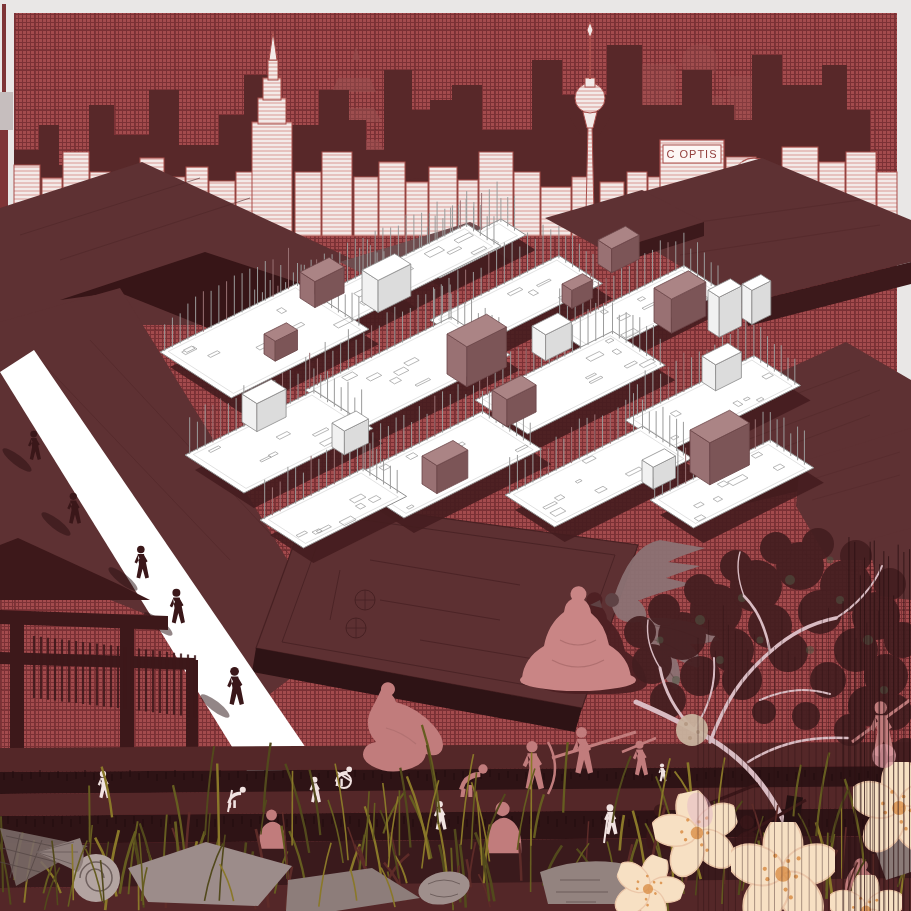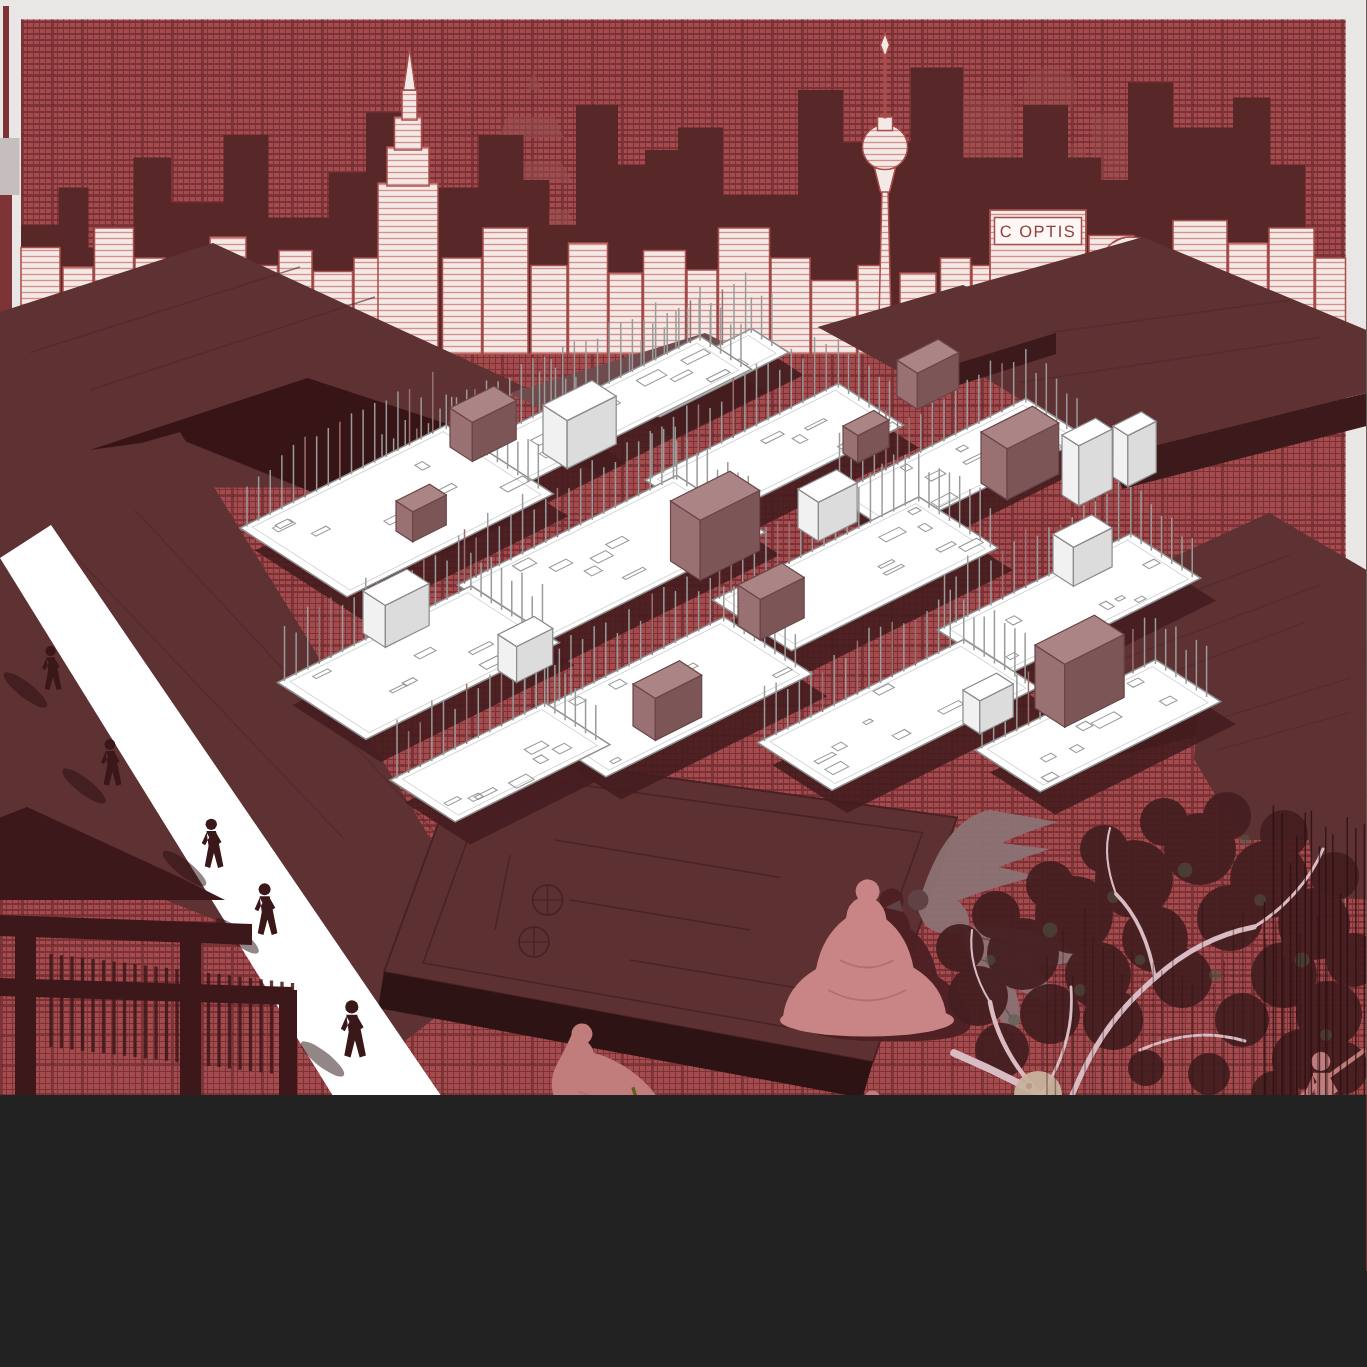--- a/index.html
+++ b/index.html
@@ -17,21 +17,21 @@
     --statue_pink:#c98585; --statue_shadow:#4d2023;
     --bird:#8c7274; --bird_dark:#5f4345;
     --soil_dark:#3a1a1c; --soil_mid:#542728; --soil_deep:#2e1315;
     --grass1:#8a7829; --grass2:#665d20; --grass3:#52491c; --grass4:#5d2b28;
     --debris:#9c8c8a; --debris_light:#b3a4a1; --debris_line:#6f605e;
     --branch:#d9bcc3; --foliage:#441e20; --foliage_green:#4e5a45;
     --blossom:#f7e0c3; --blossom_edge:#ecc7a9; --blossom_dot:#d8893f; --blossom_pink:#e3b7c7;
     --string:#2a1012; --torii:#3d181a;
   }
   html,body{margin:0;padding:0;background:#222;font-family:"Liberation Sans",sans-serif;}
-  .canvas{position:relative;width:911px;height:730px;overflow:hidden;background:var(--frame);}
+  .canvas{position:relative;width:911px;height:911px;overflow:hidden;background:var(--frame);}
   .hatch{position:absolute;
     background:
       repeating-linear-gradient(90deg, var(--hatch_line) 0 1px, transparent 1px 4px),
       repeating-linear-gradient(0deg,  var(--hatch_line) 0 1px, transparent 1px 4px),
       repeating-linear-gradient(90deg, rgba(40,8,10,.30) 0 2px, transparent 2px 20px),
       repeating-linear-gradient(0deg,  rgba(40,8,10,.30) 0 2px, transparent 2px 20px);
     background-color:var(--hatch_base);}
   #hatch-main{left:14px;top:13px;width:883px;height:898px;}
   #hatch-right{left:897px;top:460px;width:14px;height:451px;}
   #hatch-left{left:0;top:320px;width:14px;height:591px;}

